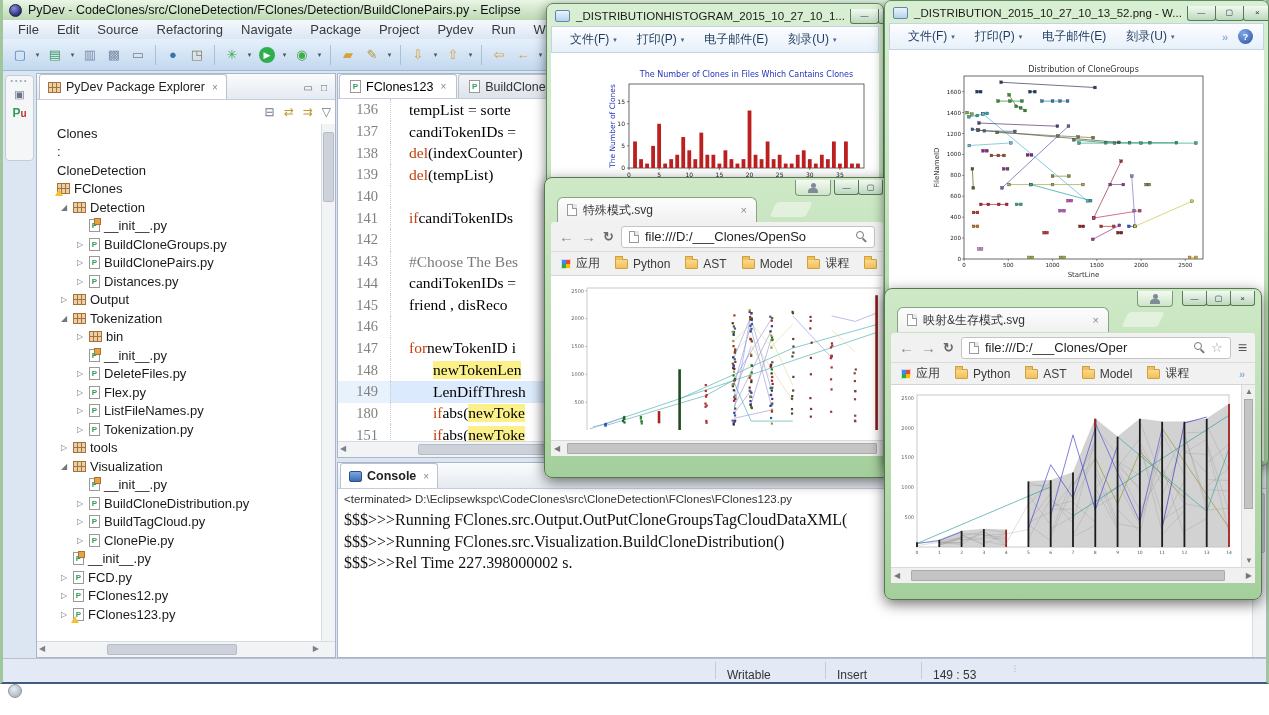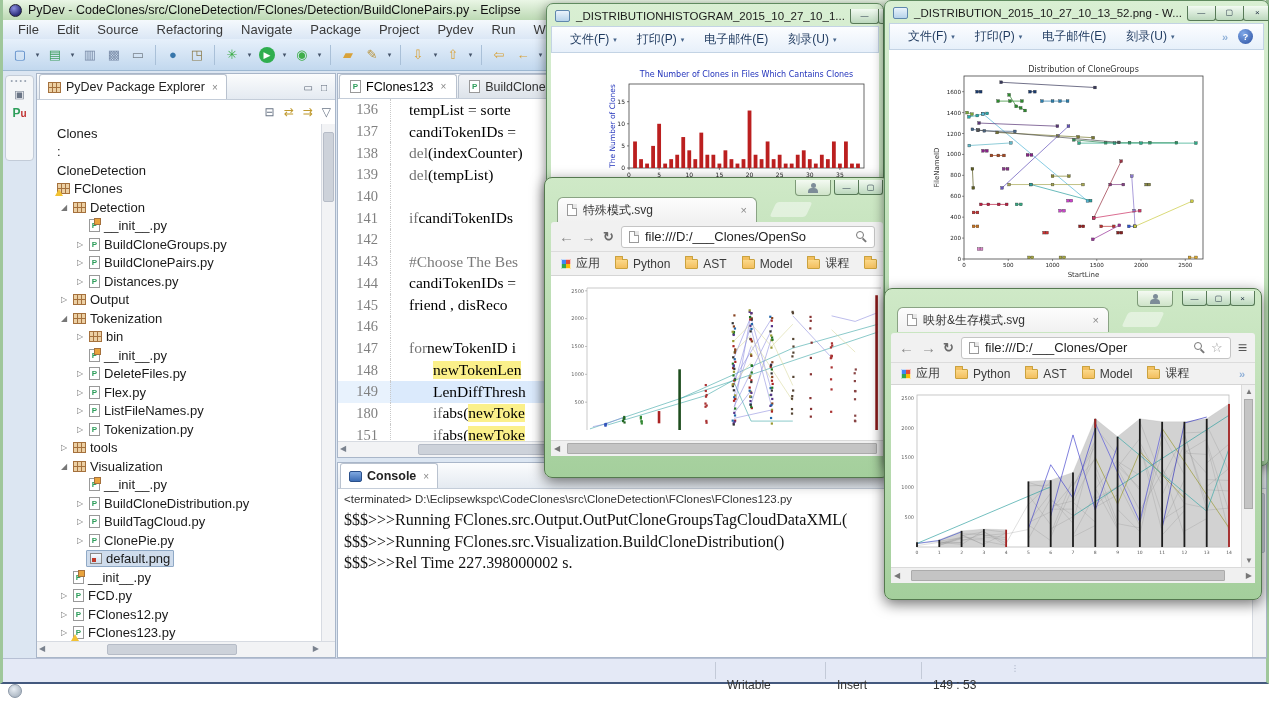--- a/index.html
+++ b/index.html
@@ -75,33 +75,33 @@
   .ed-tab.active{background:#fff;color:#000;}
   #ed-body{position:absolute;left:0;top:25px;right:0;bottom:14px;background:#fff;overflow:hidden;
         font-family:"Liberation Serif",serif;}
   .crow{display:flex;height:21.7px;align-items:center;}
   .crow.cur .codepart{background:#dbeafc;}
   .crow.cur .numpart{background:#e8f2fd;}
   .numpart{width:52px;flex:0 0 52px;text-align:right;padding-right:12px;color:#808080;font-size:14.5px;height:100%;
         display:flex;align-items:center;justify-content:flex-end;}
   .codepart{flex:1;height:100%;display:flex;align-items:center;font-size:15.5px;color:#000;
         border-left:1px dotted #c9c9c9;}
-  .kw{color:#737373;}
+  .kw{color:#c2410c;}
   .com{color:#7a7a7a;}
   .hl{background:#fbf08a;}
 
   
   .c-term{position:absolute;left:6px;top:30px;right:16px;font-size:11.5px;color:#333;white-space:nowrap;overflow:hidden;}
   #console-lines{position:absolute;left:6px;top:46px;right:16px;bottom:2px;overflow:hidden;
         font-family:"Liberation Serif",serif;font-size:16px;color:#101010;line-height:21.5px;white-space:nowrap;}
   .cons-ico{width:13px;height:11px;background:linear-gradient(#7fa8e0,#3c6cb4);border:1px solid #2a4f8a;border-radius:2px;}
 
   .statusbar{position:absolute;left:0;top:658px;right:0;height:24px;background:#e4e9f6;border-top:1px solid #b7c0d4;
         font-size:12px;color:#333;}
-  .st-cell{position:absolute;top:14px;height:100%;display:flex;align-items:center;padding-left:12px;}
+  .st-cell{position:absolute;top:4px;height:100%;display:flex;align-items:center;padding-left:12px;}
   .st-sep{position:absolute;top:3px;bottom:3px;width:1px;background:#c3cad8;}
   .st-grip{position:absolute;top:5px;color:#9aa4b8;font-size:8px;letter-spacing:1px;}
   .orb-bottom{position:absolute;left:8px;top:684px;width:14px;height:14px;border-radius:50%;
         background:radial-gradient(circle at 40% 35%,#e8eef4,#9aa6b4);border:1px solid #8b97a6;}
 
   
   .aero{position:absolute;border-radius:7px;border:1px solid #5f8a5f;
         background:linear-gradient(#d9efd3,#a9d2a2);box-shadow:0 3px 12px rgba(0,0,0,.5);}
   .titlebar{display:flex;align-items:center;gap:6px;height:22px;padding:2px 6px 0 8px;font-size:11.5px;color:#1a1a1a;white-space:nowrap;overflow:hidden;}
   .pv-ico{width:15px;height:12px;flex:0 0 15px;background:linear-gradient(#eaf3fb,#b7d3ea);border:1px solid #5f87ad;border-radius:2px;}
@@ -396,27 +396,20 @@
               <span class="rowline">
                 <span class="i-py" style="position: relative;">P</span>
                 <span>BuildTagCloud.py</span>
               </span>
             </div>
             <div class="trow" style="padding-left: 36px;">
               <span class="tw">▷</span>
               <span class="rowline">
                 <span class="i-py" style="position: relative;">P</span>
                 <span>ClonePie.py</span>
-              </span>
-            </div>
-            <div class="trow" style="padding-left: 36px;">
-              <span class="tw"></span>
-              <span class="rowline sel">
-                <span class="i-img" style="position: relative;"></span>
-                <span>default.png</span>
               </span>
             </div>
             <div class="trow" style="padding-left: 20px;">
               <span class="tw"></span>
               <span class="rowline">
                 <span class="i-py i-init" style="position: relative;">P</span>
                 <span>__init__.py</span>
               </span>
             </div>
             <div class="trow" style="padding-left: 20px;">

